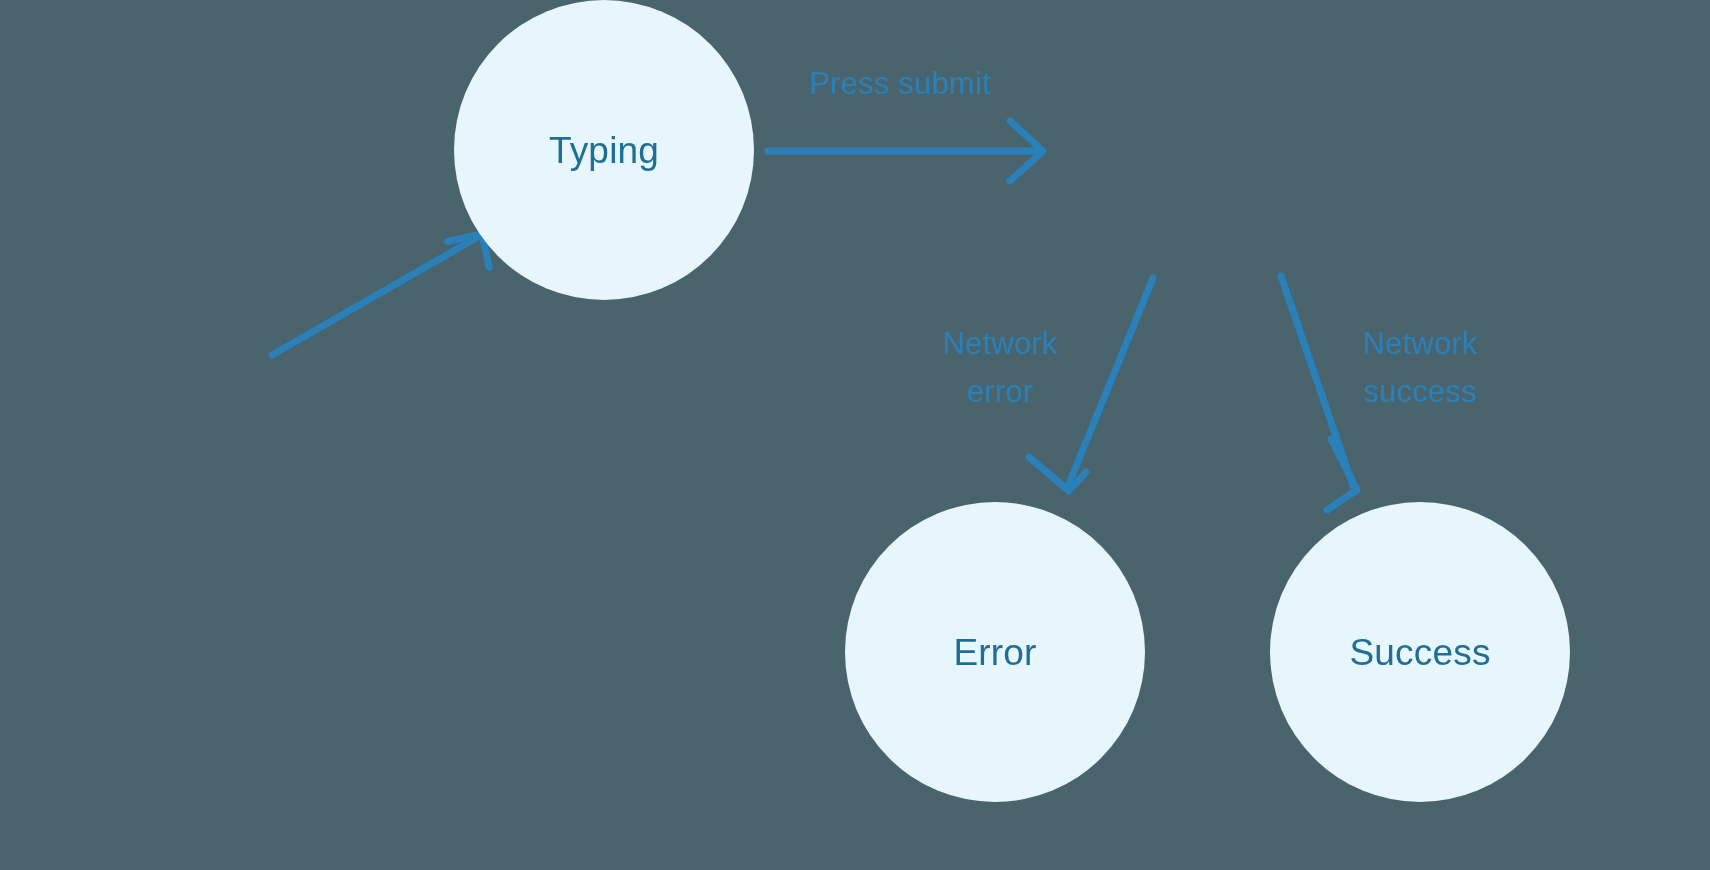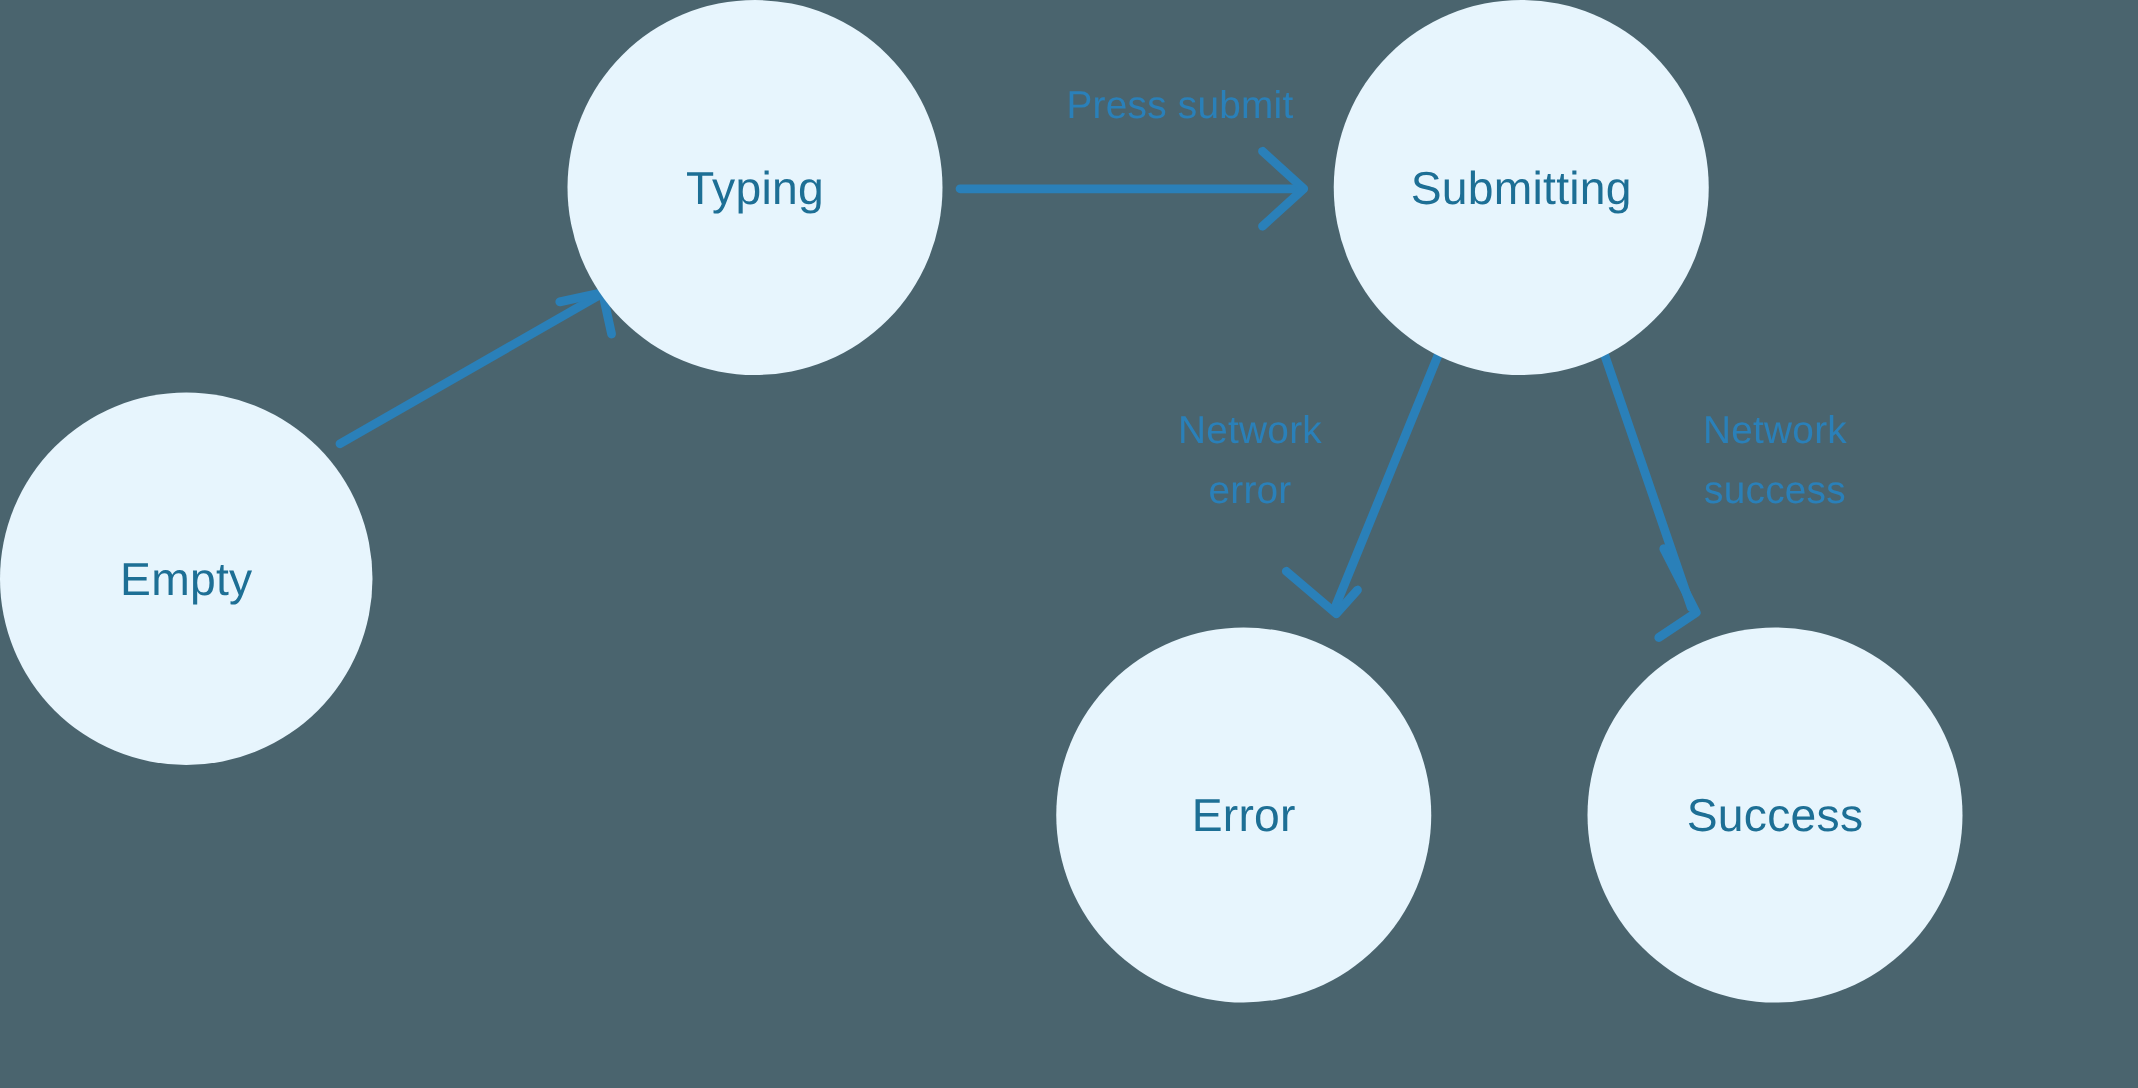--- a/index.html
+++ b/index.html
@@ -70,42 +70,36 @@
       <line x1="1153" y1="278" x2="1068" y2="486" stroke="#2a80b9" stroke-width="7" stroke-linecap="round"></line>
       <polyline points="1029,457 1069,491 1086,472" fill="none" stroke="#2a80b9" stroke-width="7" stroke-linecap="round" stroke-linejoin="round"></polyline>
     </g>
 
     <g>
       <line x1="1281" y1="276" x2="1353" y2="486" stroke="#2a80b9" stroke-width="7" stroke-linecap="round"></line>
       <polyline points="1447,487 1473,538 1443,558" fill="none" stroke="#2a80b9" stroke-width="7" stroke-linecap="round" stroke-linejoin="round" transform="translate(-116 -48)"></polyline>
     </g>
   </svg>
 
-  <div class="node-circle" style="left:0px; top:314px; width:298px; height:298px;">
-    <span class="node-label">Empty</span>
-  </div>
 
   <div class="node-circle" style="left:454px; top:0px; width:300px; height:300px;">
     <span class="node-label">Typing</span>
   </div>
 
-  <div class="node-circle" style="left:1067px; top:0px; width:300px; height:300px;">
-    <span class="node-label">Submitting</span>
-  </div>
 
   <div class="node-circle" style="left:845px; top:502px; width:300px; height:300px;">
     <span class="node-label">Error</span>
   </div>
 
   <div class="node-circle" style="left:1270px; top:502px; width:300px; height:300px;">
     <span class="node-label">Success</span>
   </div>
 
 
-  <div class="edge-label" style="left:794px; top:60px; width:300px;">Press submit</div>
+  <div class="edge-label" style="left:750px; top:60px; width:300px;">Press submit</div>
 
   <div class="edge-label" style="left:900px; top:320px; width:200px;">Network
 error</div>
 
   <div class="edge-label" style="left:1320px; top:320px; width:200px;">Network
 success</div>
 
 </div>
 
 </body></html>

